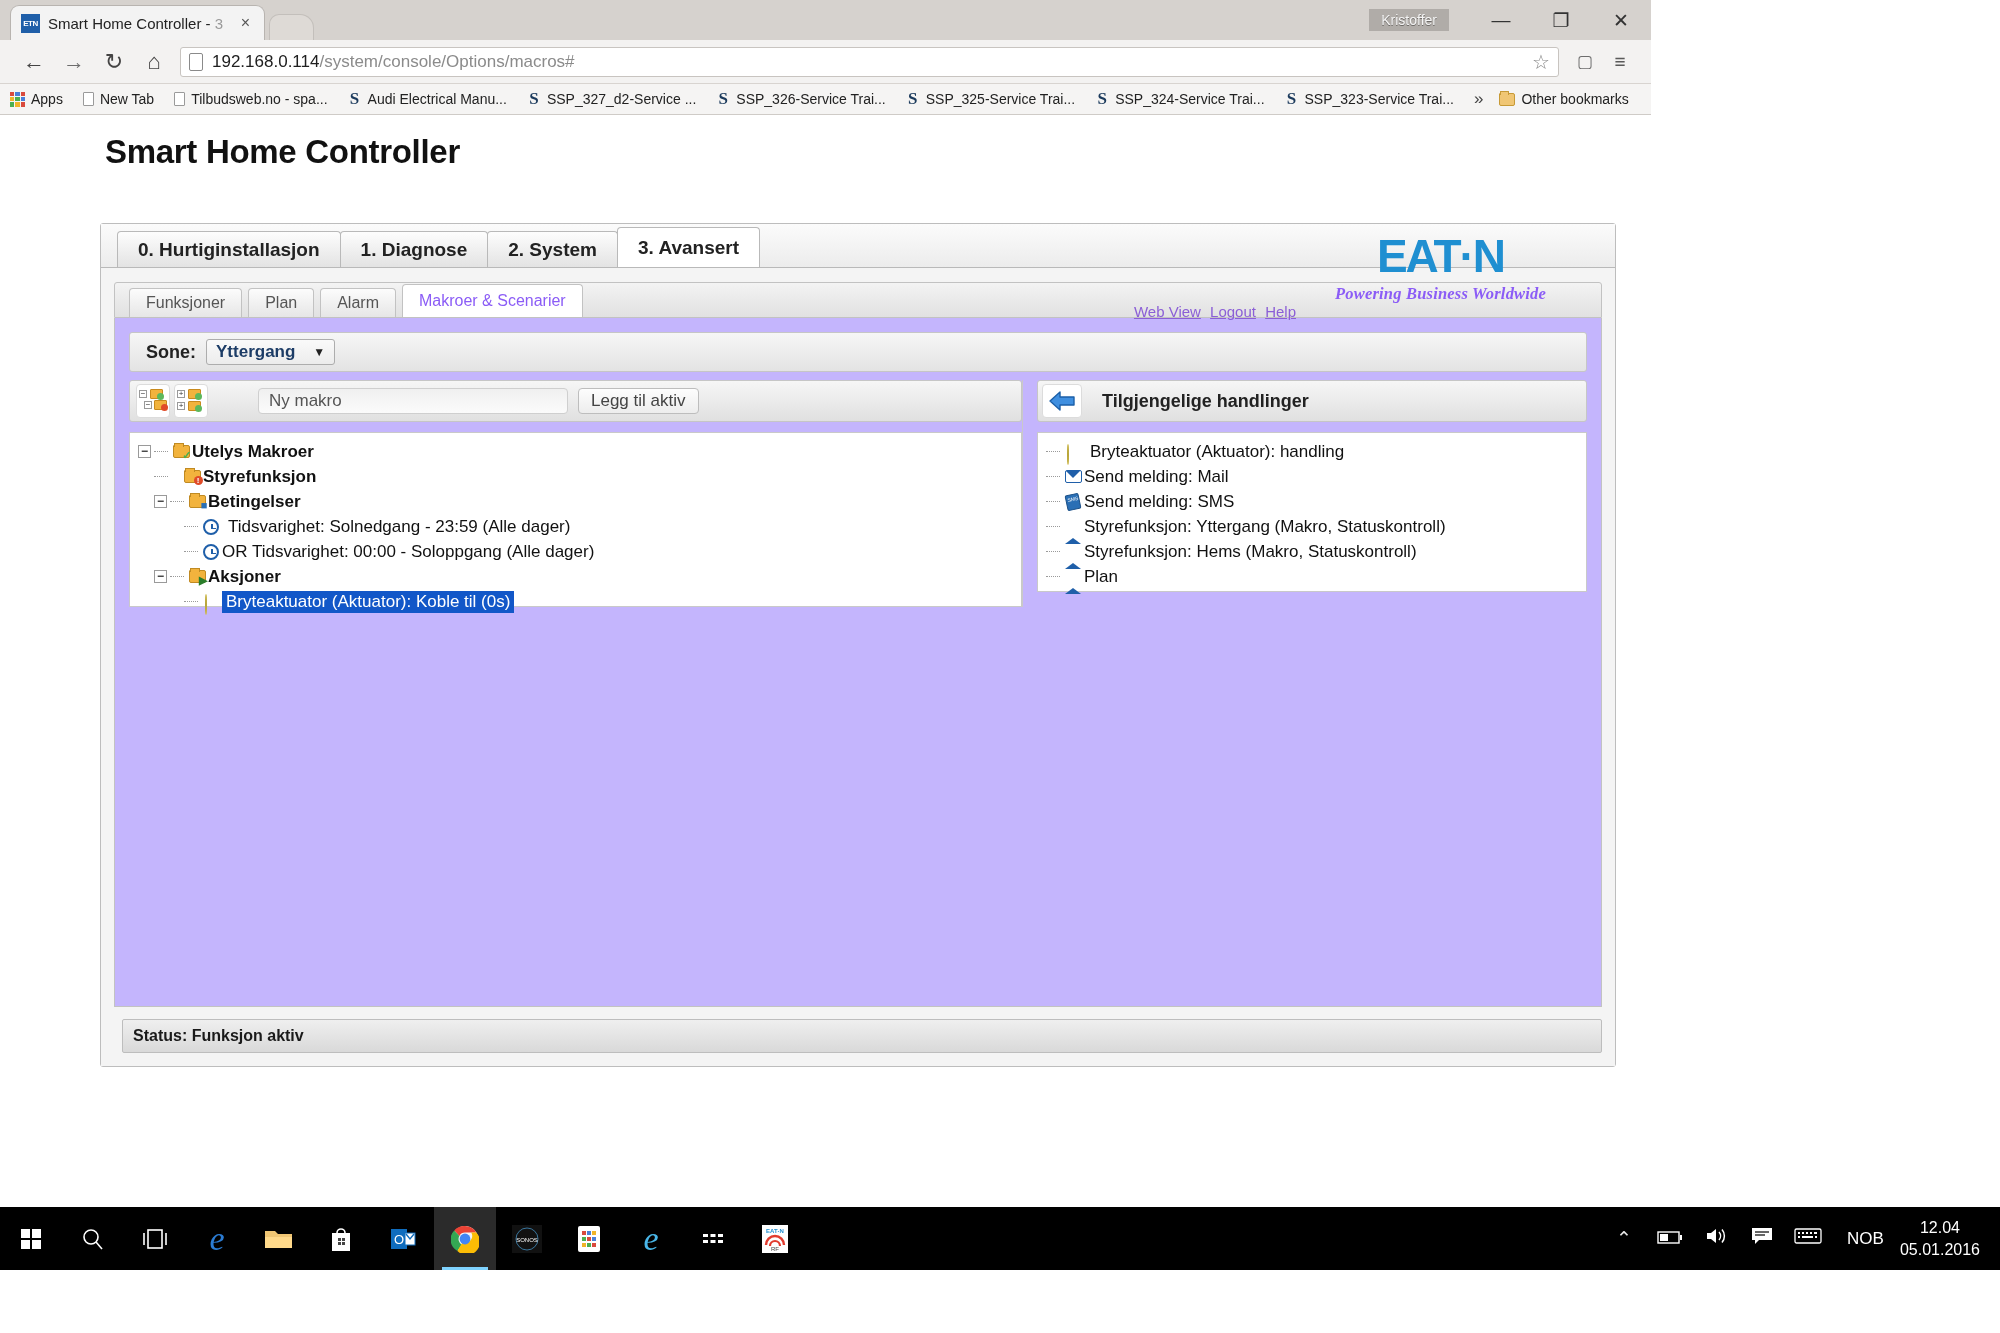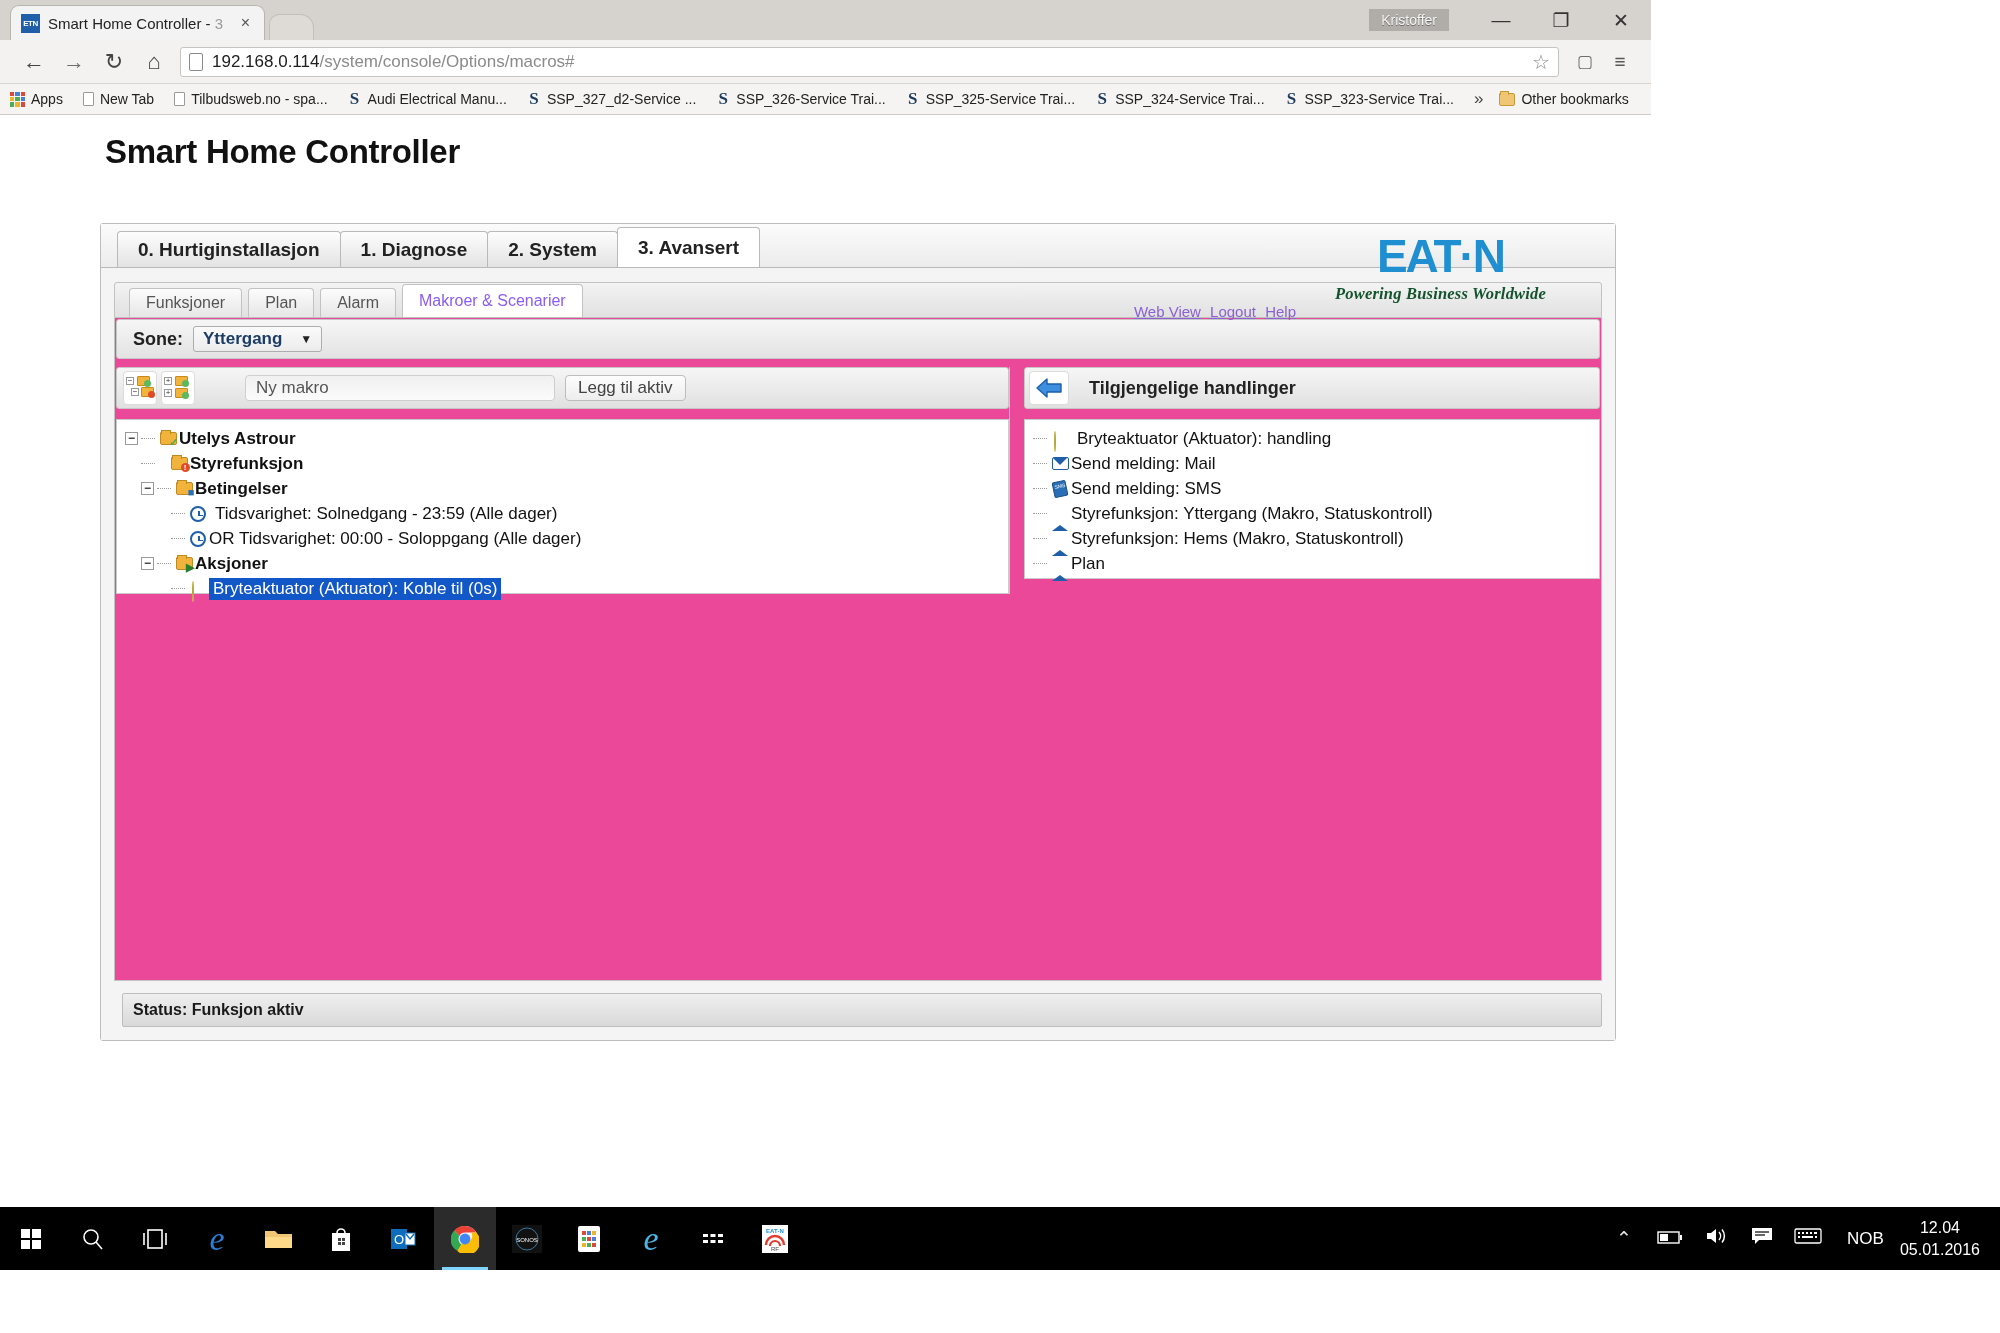--- a/index.html
+++ b/index.html
@@ -113,21 +113,21 @@
   }
   .head-links a { color: #8b5fd6; text-decoration: underline; margin-left: 5px; }
 
   .eaton-logo { position: absolute; right: 88px; top: 118px; width: 245px; text-align:center; }
   .eaton-word {
     font-family: "Liberation Sans", sans-serif; font-weight: bold; font-size: 46px;
     color: #1f8fd1; letter-spacing: -2px; line-height: 1;
   }
   .eaton-tag {
     font-family: "Liberation Serif", serif; font-style: italic; font-weight: bold;
-    font-size: 16.5px; color: #14532d; margin-top: 5px; letter-spacing: 0.2px;
+    font-size: 16.5px; color: #8b5cf6; margin-top: 5px; letter-spacing: 0.2px;
   }
 
   
   .outer-panel {
     margin: 0 35px 0 100px; border: 1px solid #bdbdbd; background: #f2f2f2;
     border-radius: 3px;
   }
   .tabrow-main {
     display: flex; align-items: flex-end; height: 44px;
     padding-left: 16px; background: linear-gradient(#fbfbfb,#ececec);
@@ -151,21 +151,21 @@
     border-top-left-radius:3px; border-top-right-radius:3px;
   }
   .stab {
     height: 29px; display:flex; align-items:center; padding: 0 16px;
     font-size: 16px; color: #555; background: linear-gradient(#fcfcfc,#e6e6e6);
     border: 1px solid #c2c2c2; border-bottom: none; margin-right: 6px;
     border-top-left-radius: 4px; border-top-right-radius: 4px;
   }
   .stab.active { background:#fff; color:#8b5cf6; height: 33px; position:relative; z-index:3; }
 
-  .panel-body { background: #ec4899; border: 1px solid #c2c2c2; border-top: none; padding: 1px; }
+  .panel-body { background: #c4b5fd; border: 1px solid #c2c2c2; border-top: none; padding: 14px; }
 
   
   .zone-strip {
     background: linear-gradient(#f6f6f6,#e3e3e3); border: 1px solid #c6c6c6;
     height: 40px; display: flex; align-items: center; padding: 0 16px;
     border-radius: 3px;
   }
   .zone-label { font-size: 18px; font-weight: bold; color: #222; margin-right: 10px; }
   .zone-select {
     background: linear-gradient(#fafafa,#ececec); border: 1px solid #adadad;
@@ -474,21 +474,21 @@
               <div class="treebox left">
 
                 <div class="tnode bold" style="padding-left:0">
                   <span class="expander">−</span>
                   <span class="dashline"></span>
                   <span class="ico">
                       <span class="ico-folder">
                         <span class="badge">✓</span>
                       </span>
                     </span>
-                  <span class="label">Utelys Astrour</span>
+                  <span class="label">Utelys Makroer</span>
                 </div>
 
                 <div class="tnode bold">
                   <span class="spacer" style="width:16px"></span>
                   <span class="dashline"></span>
                   <span class="spacer" style="width:11px"></span>
                   <span class="ico">
                       <span class="ico-folder red">
                         <span class="badge">!</span>
                       </span>

